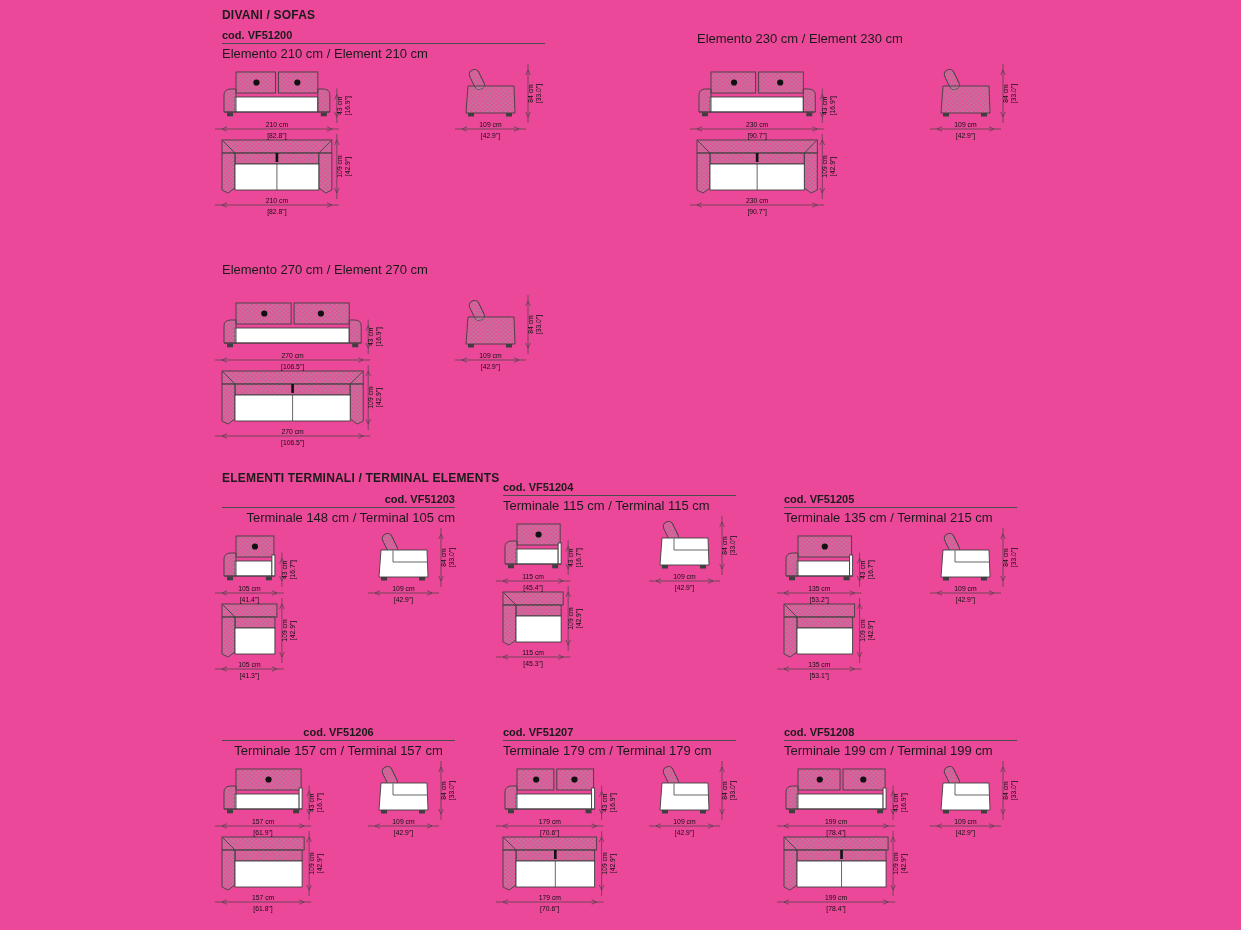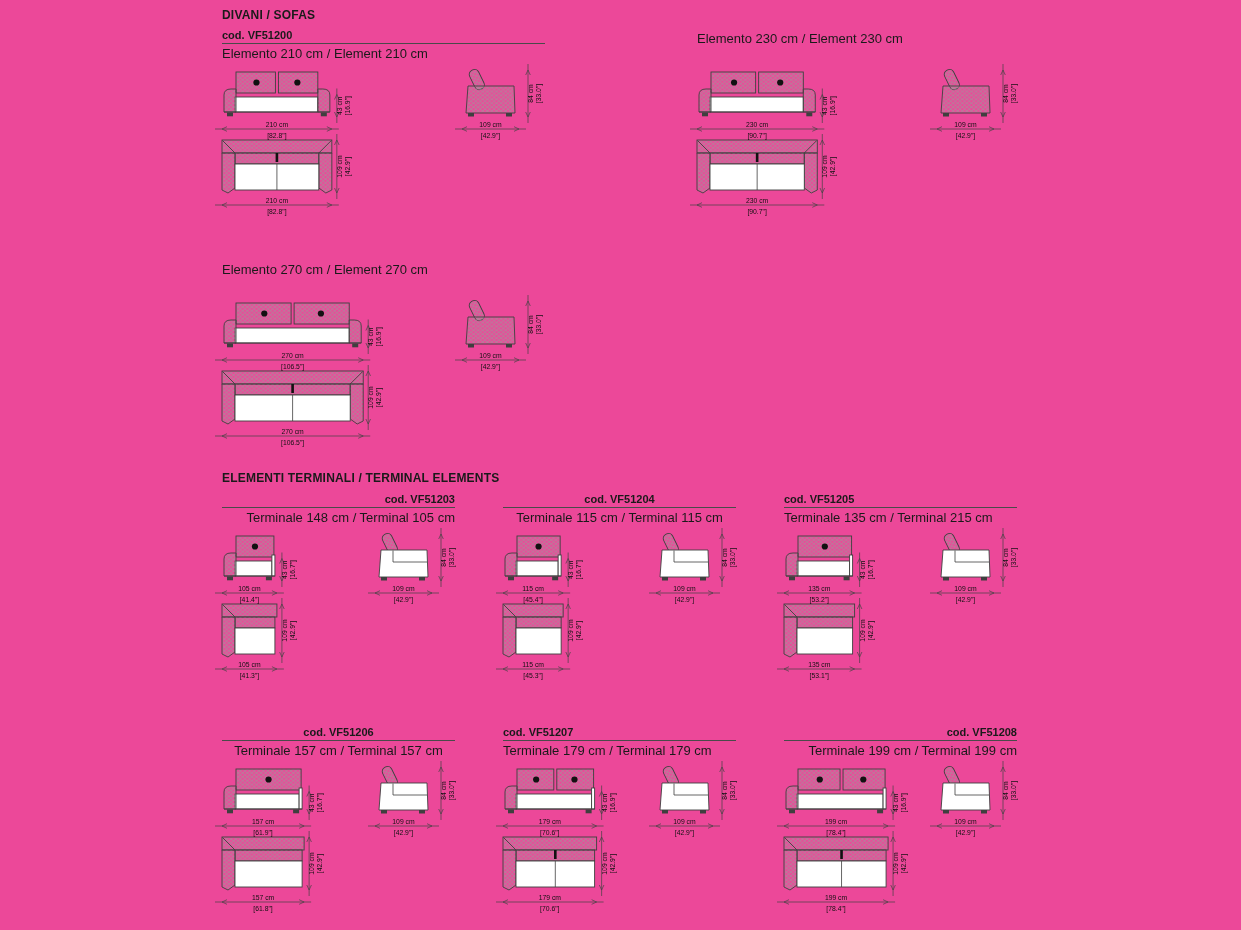--- a/index.html
+++ b/index.html
@@ -290,21 +290,21 @@
             <text x="27.4575" y="146.5" text-anchor="middle" font-size="6.8" fill="#111111">105 cm</text>
             <text x="27.4575" y="157.5" text-anchor="middle" font-size="6.8" fill="#111111">[41.3"]</text>
             <line x1="59.915" y1="78" x2="59.915" y2="143" stroke="#444444" stroke-width="0.7"></line>
             <path d="M57.615 89 L59.915 84 L62.214999999999996 89" fill="none" stroke="#444444" stroke-width="0.7"></path>
             <path d="M57.615 132 L59.915 137 L62.214999999999996 132" fill="none" stroke="#444444" stroke-width="0.7"></path>
             <text x="64.91499999999999" y="110.5" text-anchor="middle" font-size="6.8" fill="#111111" transform="rotate(-90 64.91499999999999 110.5)">109 cm</text>
             <text x="72.91499999999999" y="110.5" text-anchor="middle" font-size="6.8" fill="#111111" transform="rotate(-90 72.91499999999999 110.5)">[42.9"]</text>
           </g>
         </svg>
   </div>
-      <div class="block" style="left: 503px; top: 493px; width: 233px; text-align: center;">
+      <div class="block" style="left: 503px; top: 481px; width: 233px;">
     <div class="block-code">cod. VF51204</div>
     <div class="block-desc">Terminale 115 cm / Terminal 115 cm</div>
     <svg class="block-drawing" xmlns="http://www.w3.org/2000/svg" width="236" height="162">
           <g transform="translate(0 16)">
             <rect x="14" y="0" width="43.145" height="21" fill="url(#hatch)" stroke="#3f3f3f" stroke-width="0.9"></rect>
             <circle cx="35.572500000000005" cy="10.5" r="3.1" fill="#111111"></circle>
             <rect x="13" y="25" width="42.145" height="15" fill="#fff" stroke="#3f3f3f" stroke-width="0.9"></rect>
             <path d="M2 40 L2 23 Q2 17 9 17 L14 17 L14 40 Z" fill="url(#hatch)" stroke="#3f3f3f" stroke-width="0.9"></path>
             <rect x="55.145" y="19" width="3" height="21" fill="#fff" stroke="#3f3f3f" stroke-width="0.9"></rect>
             <line x1="2" y1="40" x2="58.145" y2="40" stroke="#3f3f3f" stroke-width="0.9"></line>
@@ -554,21 +554,21 @@
             <text x="46.8085" y="146.5" text-anchor="middle" font-size="6.8" fill="#111111">179 cm</text>
             <text x="46.8085" y="157.5" text-anchor="middle" font-size="6.8" fill="#111111">[70.6"]</text>
             <line x1="98.617" y1="78" x2="98.617" y2="143" stroke="#444444" stroke-width="0.7"></line>
             <path d="M96.31700000000001 89 L98.617 84 L100.917 89" fill="none" stroke="#444444" stroke-width="0.7"></path>
             <path d="M96.31700000000001 132 L98.617 137 L100.917 132" fill="none" stroke="#444444" stroke-width="0.7"></path>
             <text x="103.617" y="110.5" text-anchor="middle" font-size="6.8" fill="#111111" transform="rotate(-90 103.617 110.5)">109 cm</text>
             <text x="111.617" y="110.5" text-anchor="middle" font-size="6.8" fill="#111111" transform="rotate(-90 111.617 110.5)">[42.9"]</text>
           </g>
         </svg>
   </div>
-      <div class="block" style="left: 784px; top: 726px; width: 233px; text-align: right;">
+      <div class="block" style="left: 784px; top: 726px; width: 233px;">
     <div class="block-code">cod. VF51208</div>
     <div class="block-desc">Terminale 199 cm / Terminal 199 cm</div>
     <svg class="block-drawing" xmlns="http://www.w3.org/2000/svg" width="236" height="162">
           <g transform="translate(0 16)">
             <rect x="14" y="0" width="42.0385" height="21" fill="url(#hatch)" stroke="#3f3f3f" stroke-width="0.9"></rect>
             <rect x="59.0385" y="0" width="42.0385" height="21" fill="url(#hatch)" stroke="#3f3f3f" stroke-width="0.9"></rect>
             <circle cx="35.76925" cy="10.5" r="3.1" fill="#111111"></circle>
             <circle cx="79.30775" cy="10.5" r="3.1" fill="#111111"></circle>
             <rect x="13" y="25" width="86.077" height="15" fill="#fff" stroke="#3f3f3f" stroke-width="0.9"></rect>
             <path d="M2 40 L2 23 Q2 17 9 17 L14 17 L14 40 Z" fill="url(#hatch)" stroke="#3f3f3f" stroke-width="0.9"></path>

